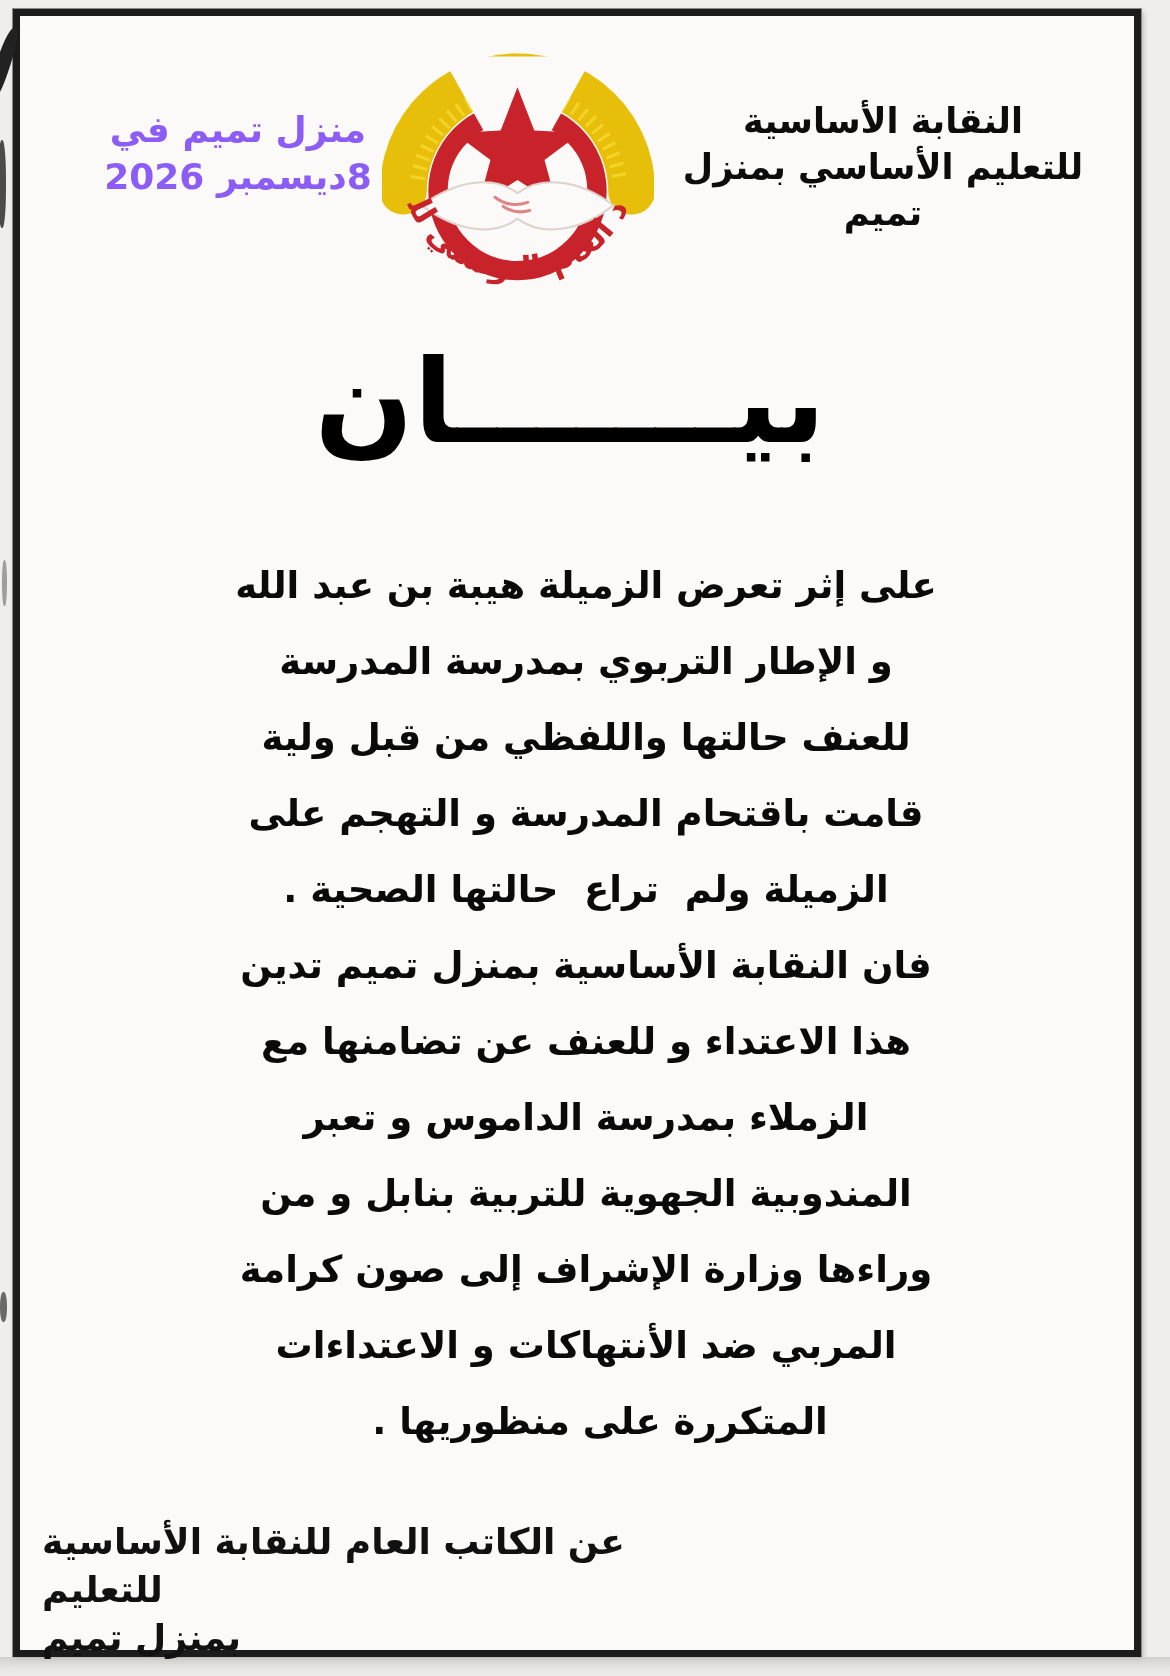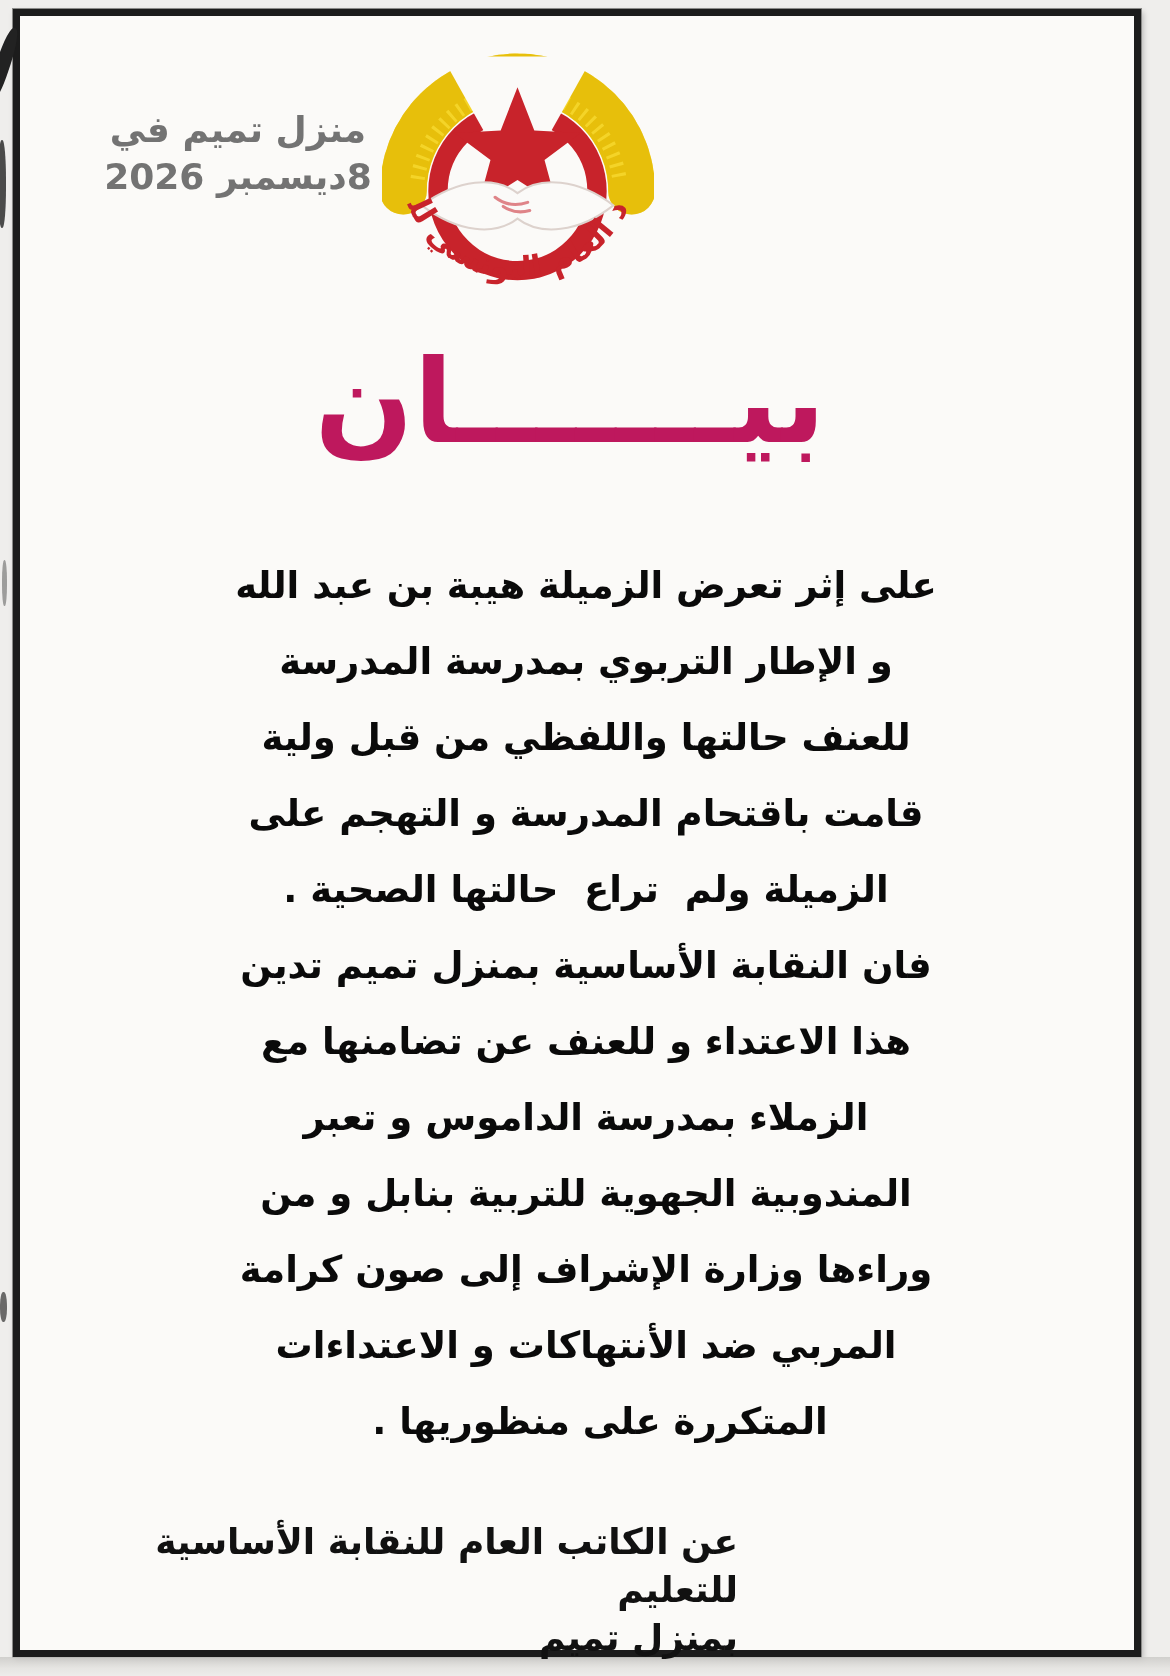--- a/index.html
+++ b/index.html
@@ -31,45 +31,45 @@
   .smudge.s4{left:2px;top:560px;width:5px;height:46px;opacity:.4;}
   .bottom-shade{
     position:absolute;left:0;top:1657px;width:1170px;height:19px;
     background:linear-gradient(180deg,#c9c8c5 0%,#e4e3e0 60%,#edecea 100%);
     opacity:.8;
   }
 
   .date-block{
     position:absolute;left:88px;top:106px;width:300px;
     text-align:center;font-weight:700;font-size:36px;line-height:47px;
-    color:#737373;direction:rtl;
+    color:#8b5cf6;direction:rtl;
   }
   .org-block{
     position:absolute;right:72px;top:98px;width:430px;
     text-align:center;font-weight:700;font-size:35px;line-height:46px;
     color:#0c0c0c;direction:rtl;
   }
   .logo{
     position:absolute;left:382px;top:26px;width:272px;height:316px;
   }
   .doc-title{
     position:absolute;left:0;top:336px;width:1140px;
     text-align:center;font-weight:700;font-size:116px;line-height:132px;
-    color:#be185d;letter-spacing:0;
+    color:#000000;letter-spacing:0;
   }
   .body-text{
     position:absolute;left:72px;top:548px;width:1028px;
     direction:rtl;font-weight:700;font-size:37px;line-height:76px;
     color:#0a0a0a;
   }
   .body-text .line{text-align:center;white-space:nowrap;}
   .body-text .line.last-line{text-align:center;padding-left:28px;}
   .signature{
     position:absolute;left:42px;top:1518px;width:696px;
-    text-align:right;font-weight:700;font-size:36px;line-height:48px;
+    text-align:left;font-weight:700;font-size:36px;line-height:48px;
     color:#111;direction:rtl;
   }
 </style>
 </head>
 <body>
 
 <div class="page">
 
   <div class="frame"></div>
 
@@ -77,20 +77,24 @@
   <div class="smudge s2"></div>
   <div class="smudge s3"></div>
   <div class="smudge s4"></div>
   <div class="bottom-shade"></div>
 
   <div class="date-block">
     <div>منزل تميم في</div>
     <div>8ديسمبر 2026</div>
   </div>
 
+  <div class="org-block">
+    <div>النقابة الأساسية</div>
+    <div>للتعليم الأساسي بمنزل تميم</div>
+  </div>
 
   <div class="logo">
     <svg viewBox="0 0 265 310" width="272" height="316" aria-hidden="true">
 
       <path d="M 20,162 A 112,112 0 0 1 244,162" fill="none" stroke="#f2cb0e" stroke-width="46" stroke-linecap="round"></path>
       <path d="M 20,162 A 112,112 0 0 1 244,162" fill="none" stroke="#dfb60a" stroke-width="46" stroke-linecap="round" stroke-dasharray="4 9" opacity="0.55"></path>
       <path d="M 34,150 A 100,100 0 0 1 232,150" fill="none" stroke="#f8da2f" stroke-width="14" stroke-dasharray="3 7" opacity="0.8"></path>
 
       <circle cx="132" cy="162" r="78" fill="none" stroke="#c8232b" stroke-width="19"></circle>
 

